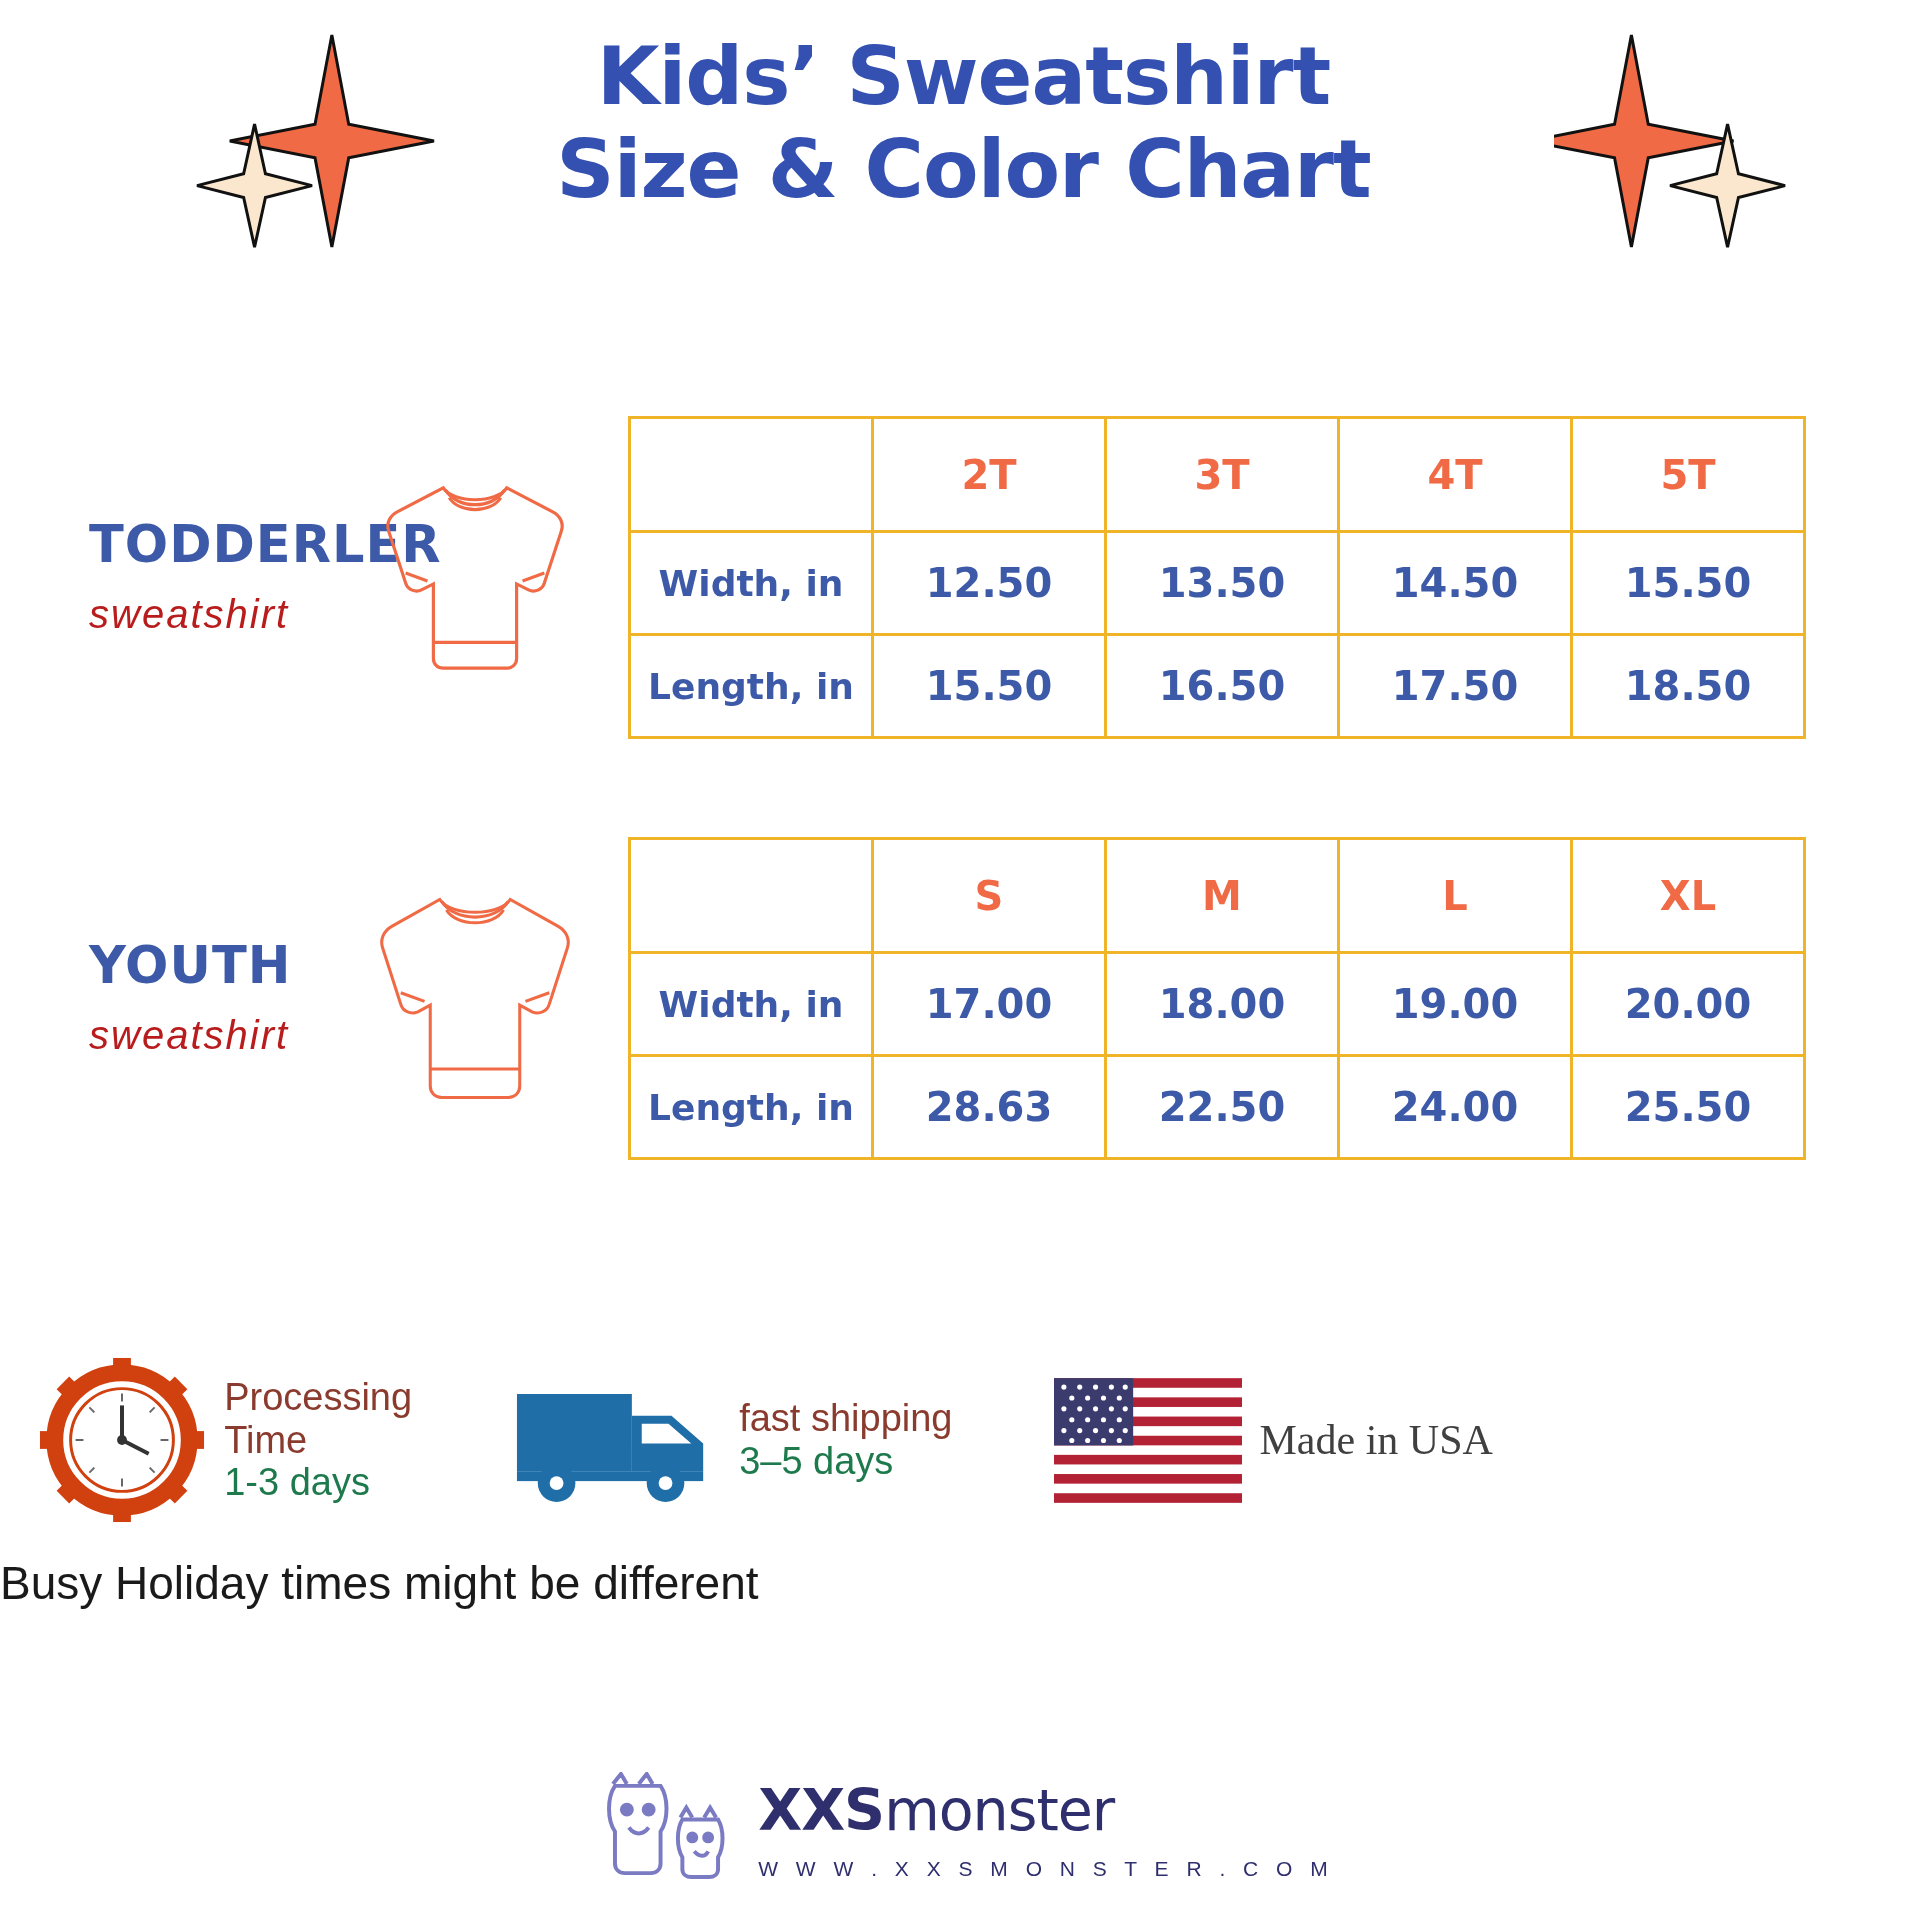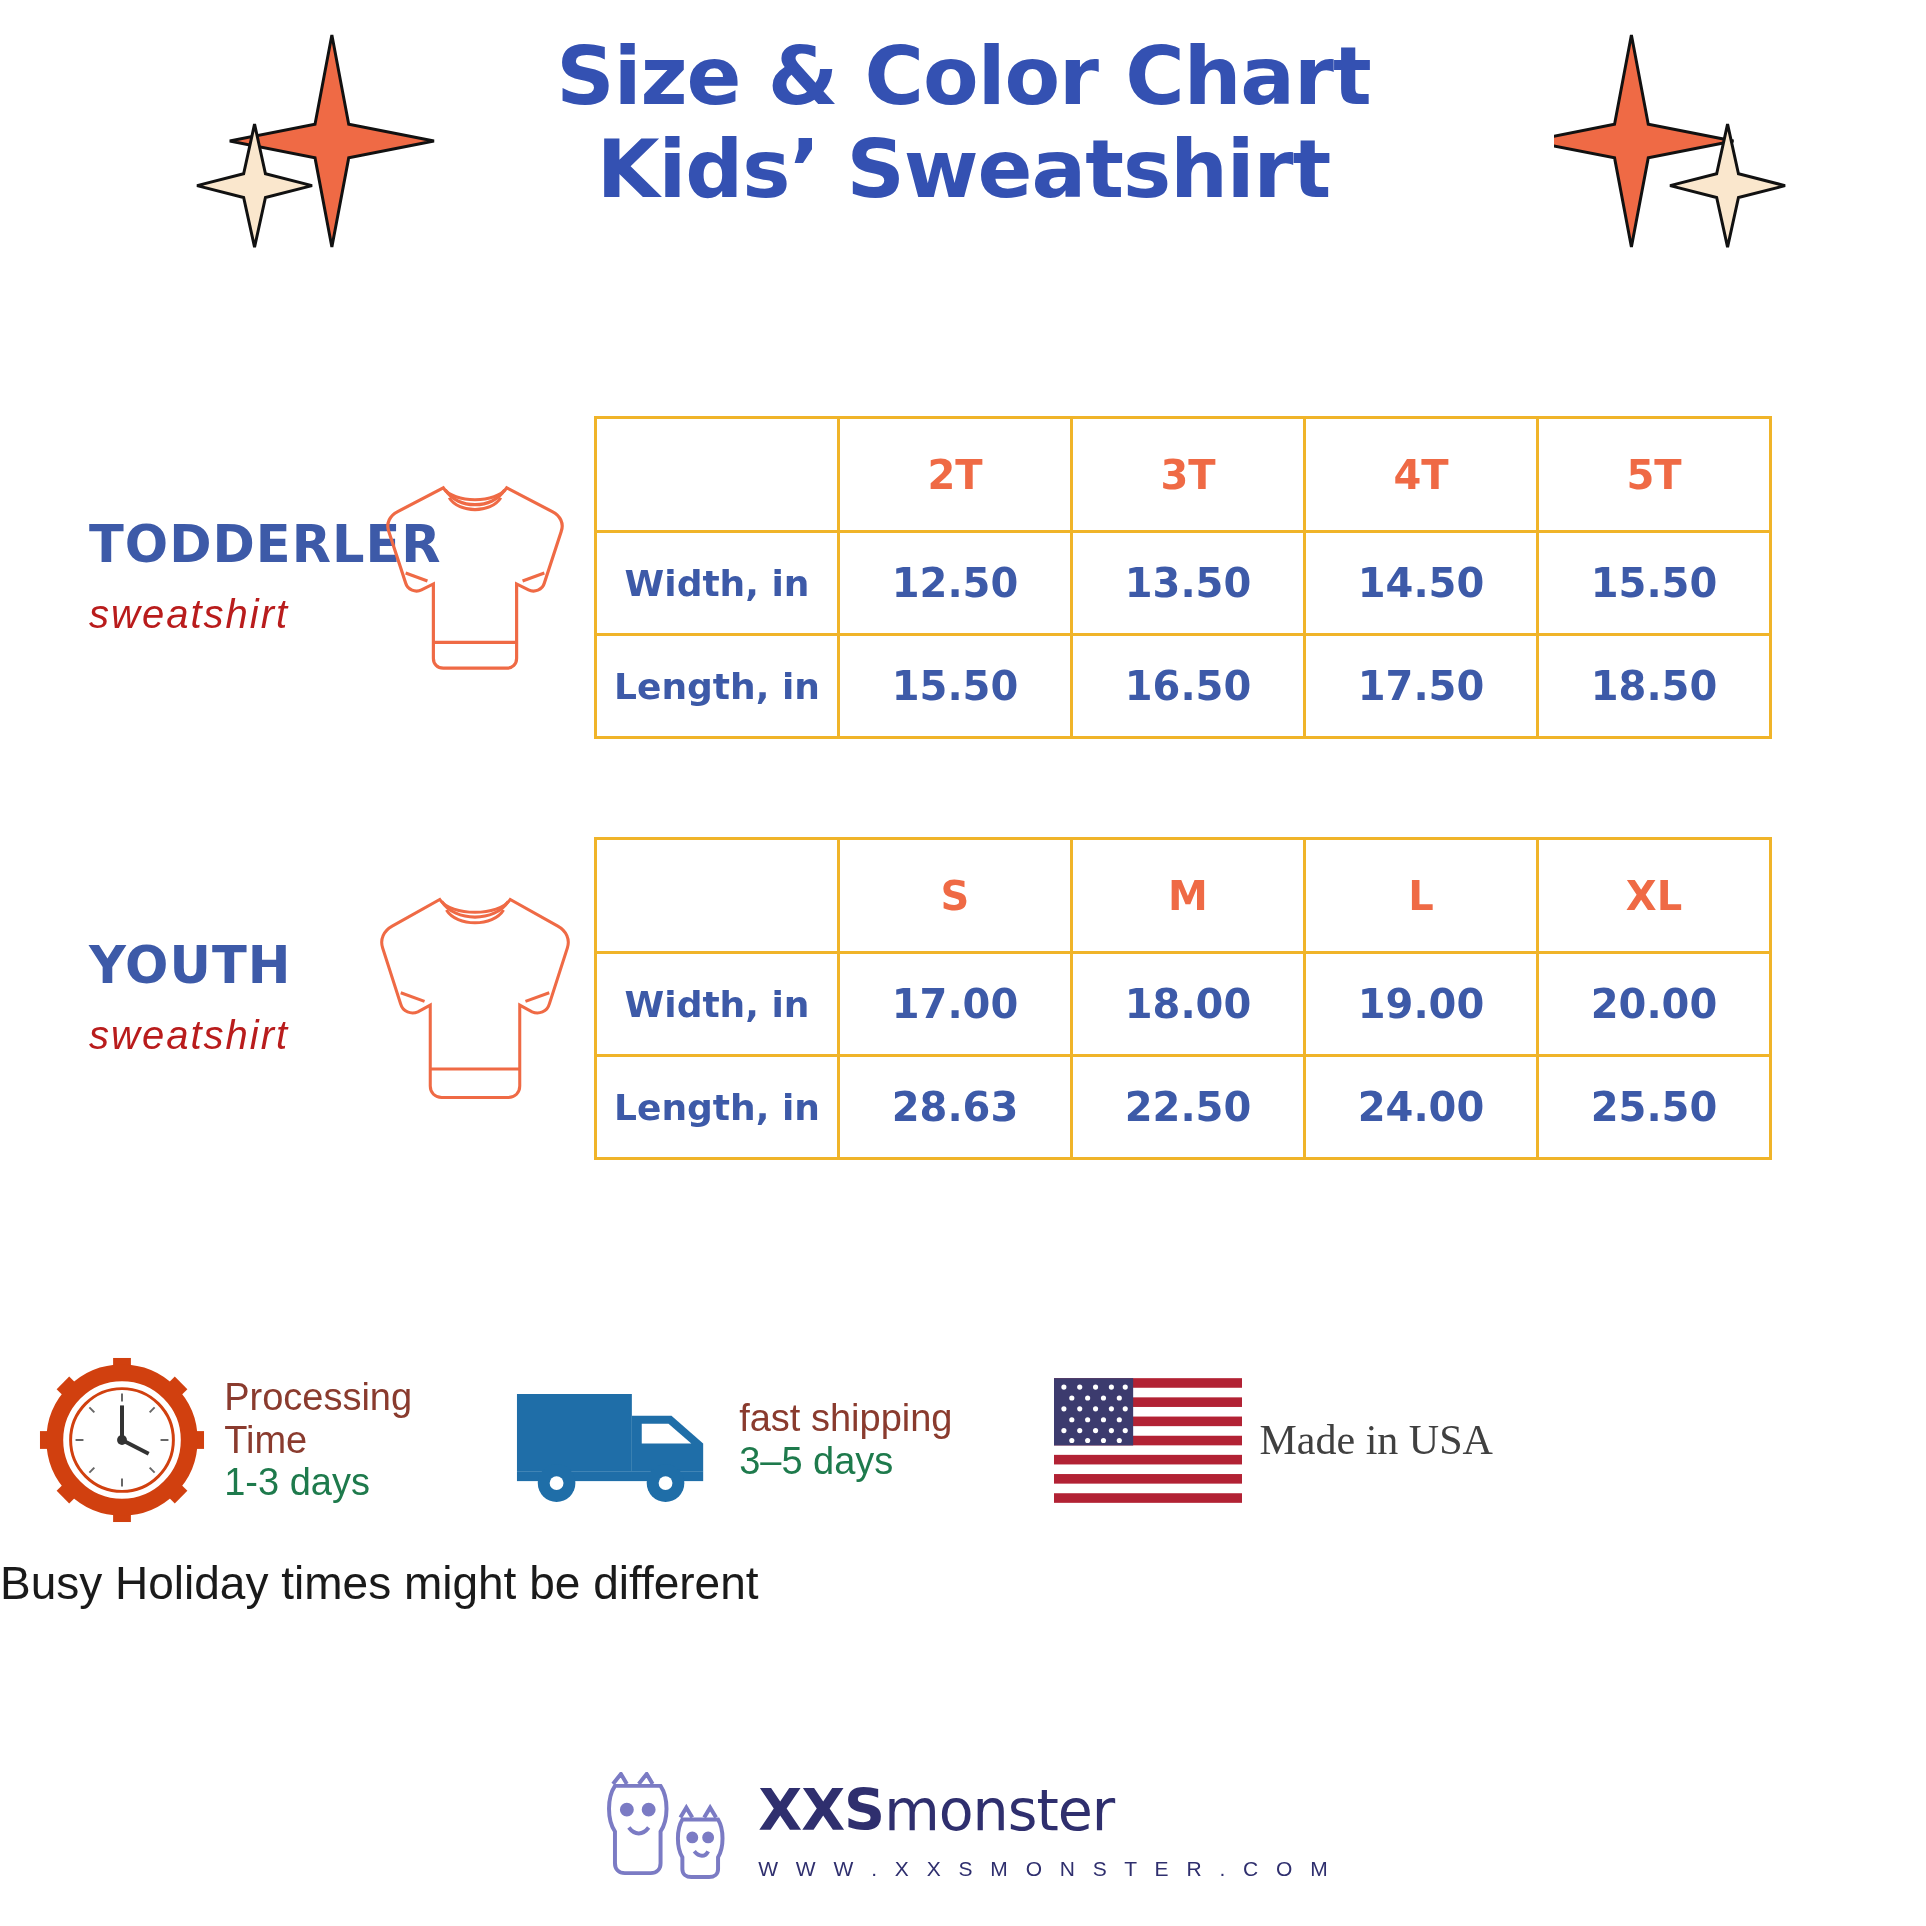--- a/index.html
+++ b/index.html
@@ -74,20 +74,21 @@
     width: 238px;
     display: flex;
     justify-content: center;
     align-items: center;
   }
 
   
   table.size-table {
     border-collapse: collapse;
     table-layout: fixed;
+    margin-left: 34px;
   }
   table.size-table td, table.size-table th {
     border: 3px solid #f0b429;
     text-align: center;
     vertical-align: middle;
     font-family: "DejaVu Sans", sans-serif;
     font-weight: bold;
   }
   .col-head {
     width: 228px;
@@ -195,22 +196,22 @@
     <path d="M140 5 L157 95 L243 112 L157 129 L140 219 L123 129 L37 112 L123 95 Z" fill="#ef6a45" stroke="#111" stroke-width="3"></path>
     <path d="M62 95 L73 145 L120 157 L73 169 L62 219 L51 169 L4 157 L51 145 Z" fill="#fae7cd" stroke="#111" stroke-width="3"></path>
   </svg>
 
   <svg class="spark" style="left:1554px; top:30px;" width="248" height="228" viewBox="0 0 250 230">
     <path d="M78 5 L95 95 L181 112 L95 129 L78 219 L61 129 L-25 112 L61 95 Z" fill="#ef6a45" stroke="#111" stroke-width="3"></path>
     <path d="M175 95 L186 145 L233 157 L186 169 L175 219 L164 169 L117 157 L164 145 Z" fill="#fae7cd" stroke="#111" stroke-width="3"></path>
   </svg>
 
   <div class="title-wrap">
+    <div class="title-line">Kids’ Sweatshirt</div>
     <div class="title-line">Size &amp; Color Chart</div>
-    <div class="title-line">Kids’ Sweatshirt</div>
   </div>
 
   <div class="section" style="top:416px; left:0; width:1927px;">
     <div class="sec-label">
       <div class="main">TODDERLER</div>
       <div class="sub">sweatshirt</div>
     </div>
     <div class="shirt-wrap">
       <svg width="218" height="228" viewBox="0 0 220 230" fill="none" stroke="#ef6a45" stroke-width="3.2">
         <path d="M78 24 C88 40 132 40 142 24 L188 48 C196 52 200 60 197 68 L180 120 C178 127 170 130 164 127 L152 121 L152 196 C152 202 148 206 142 206 L78 206 C72 206 68 202 68 196 L68 121 L56 127 C50 130 42 127 40 120 L23 68 C20 60 24 52 32 48 Z"></path>

